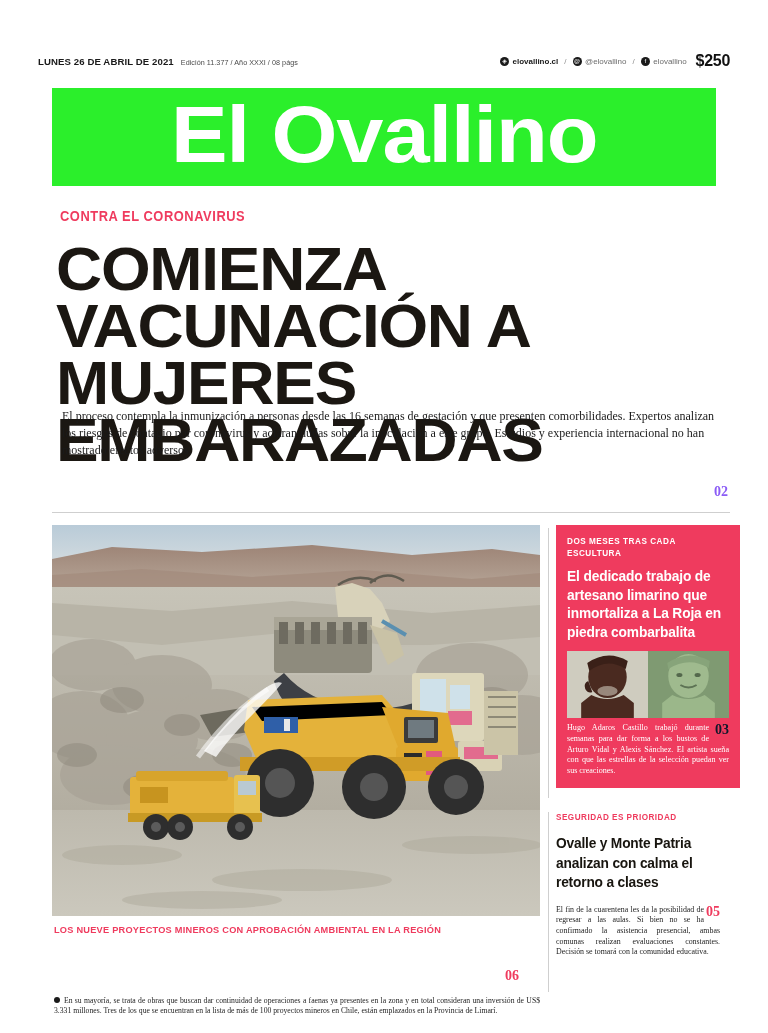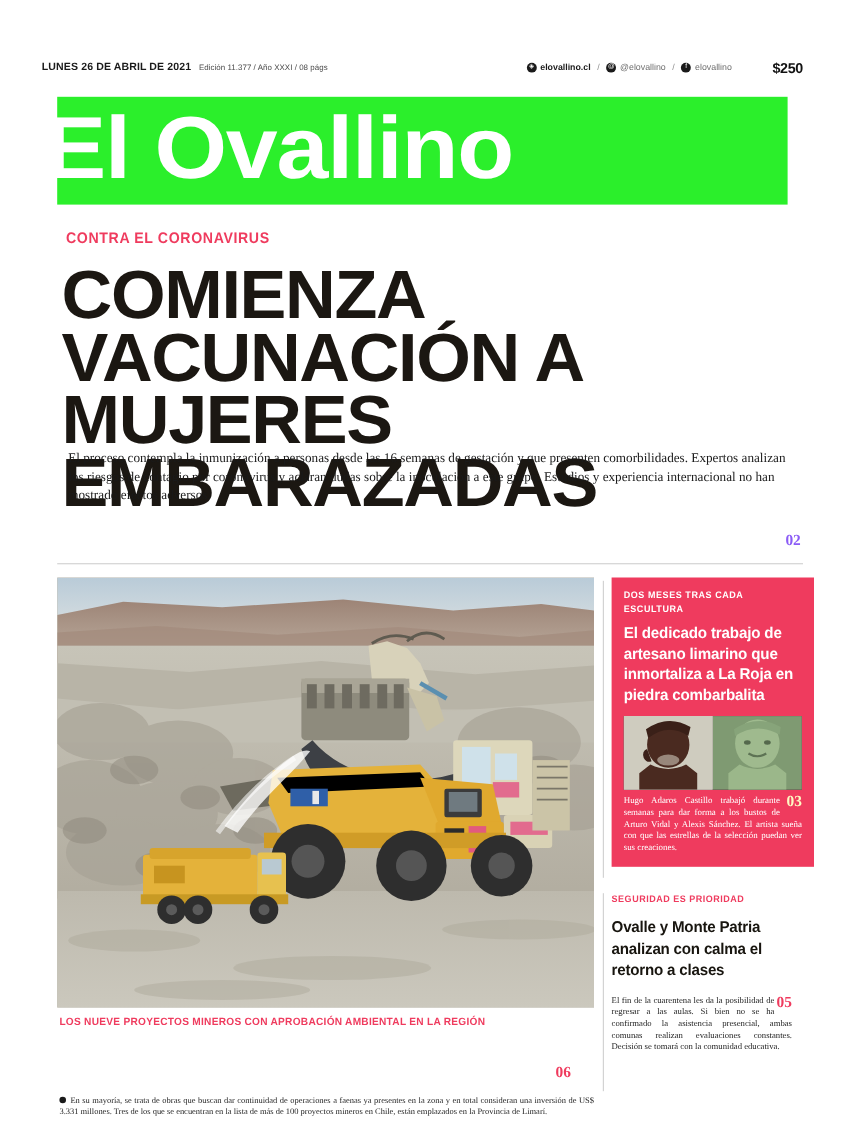--- a/index.html
+++ b/index.html
@@ -32,28 +32,28 @@
   .social .slabel{font-size:8px;color:#6d6d6d;}
   .social .sitem.web .slabel{color:#1a1a1a;font-weight:bold;}
   .social .sep{font-size:8px;color:#8d8d8d;padding:0 1px;}
   .ic{
     width:9px;height:9px;border-radius:50%;
     background:#1a1a1a;color:#fff;
     display:inline-flex;align-items:center;justify-content:center;
     font-size:6px;line-height:1;
   }
   .price{
-    font-size:13px;font-weight:bold;color:#111;margin-left:32px;letter-spacing:-.3px;
+    font-size:16px;font-weight:bold;color:#111;margin-left:4px;letter-spacing:-.3px;
   }
 
   
   .masthead{
     position:absolute;left:52px;top:88px;width:664px;height:98px;
     background:#2bef2b;
-    display:flex;align-items:center;justify-content:flex-start;
+    display:flex;align-items:center;justify-content:center;
   }
   .masthead .logo{
     font-family:"Liberation Sans", sans-serif;
     font-weight:bold;
     font-size:80px;
     color:#ffffff;
     letter-spacing:-1px;
     line-height:1;
     transform:scaleX(1.06);
     margin-top:-4px;
@@ -149,21 +149,21 @@
   .busts{
     display:flex;width:100%;height:67px;margin-top:9px;background:#3a3a3a;
   }
   .busts svg{display:block;width:50%;height:100%;}
   .side-cap{
     margin-top:5px;
     font-family:"Liberation Serif", serif;
     font-size:8.1px;line-height:1.34;color:#ffffff;text-align:justify;
   }
   .side-cap .pg{
-    float:right;font-size:14px;font-weight:bold;color:#fef9c3;
+    float:right;font-size:14px;font-weight:bold;color:#0f172a;
     line-height:1;margin-left:6px;
   }
 
   .side2{
     position:absolute;left:556px;top:812px;width:164px;
   }
   .side2 .sk{
     font-size:8.6px;font-weight:bold;color:#ef3b5e;letter-spacing:.5px;
     transform:scaleX(.95);transform-origin:left top;
   }

